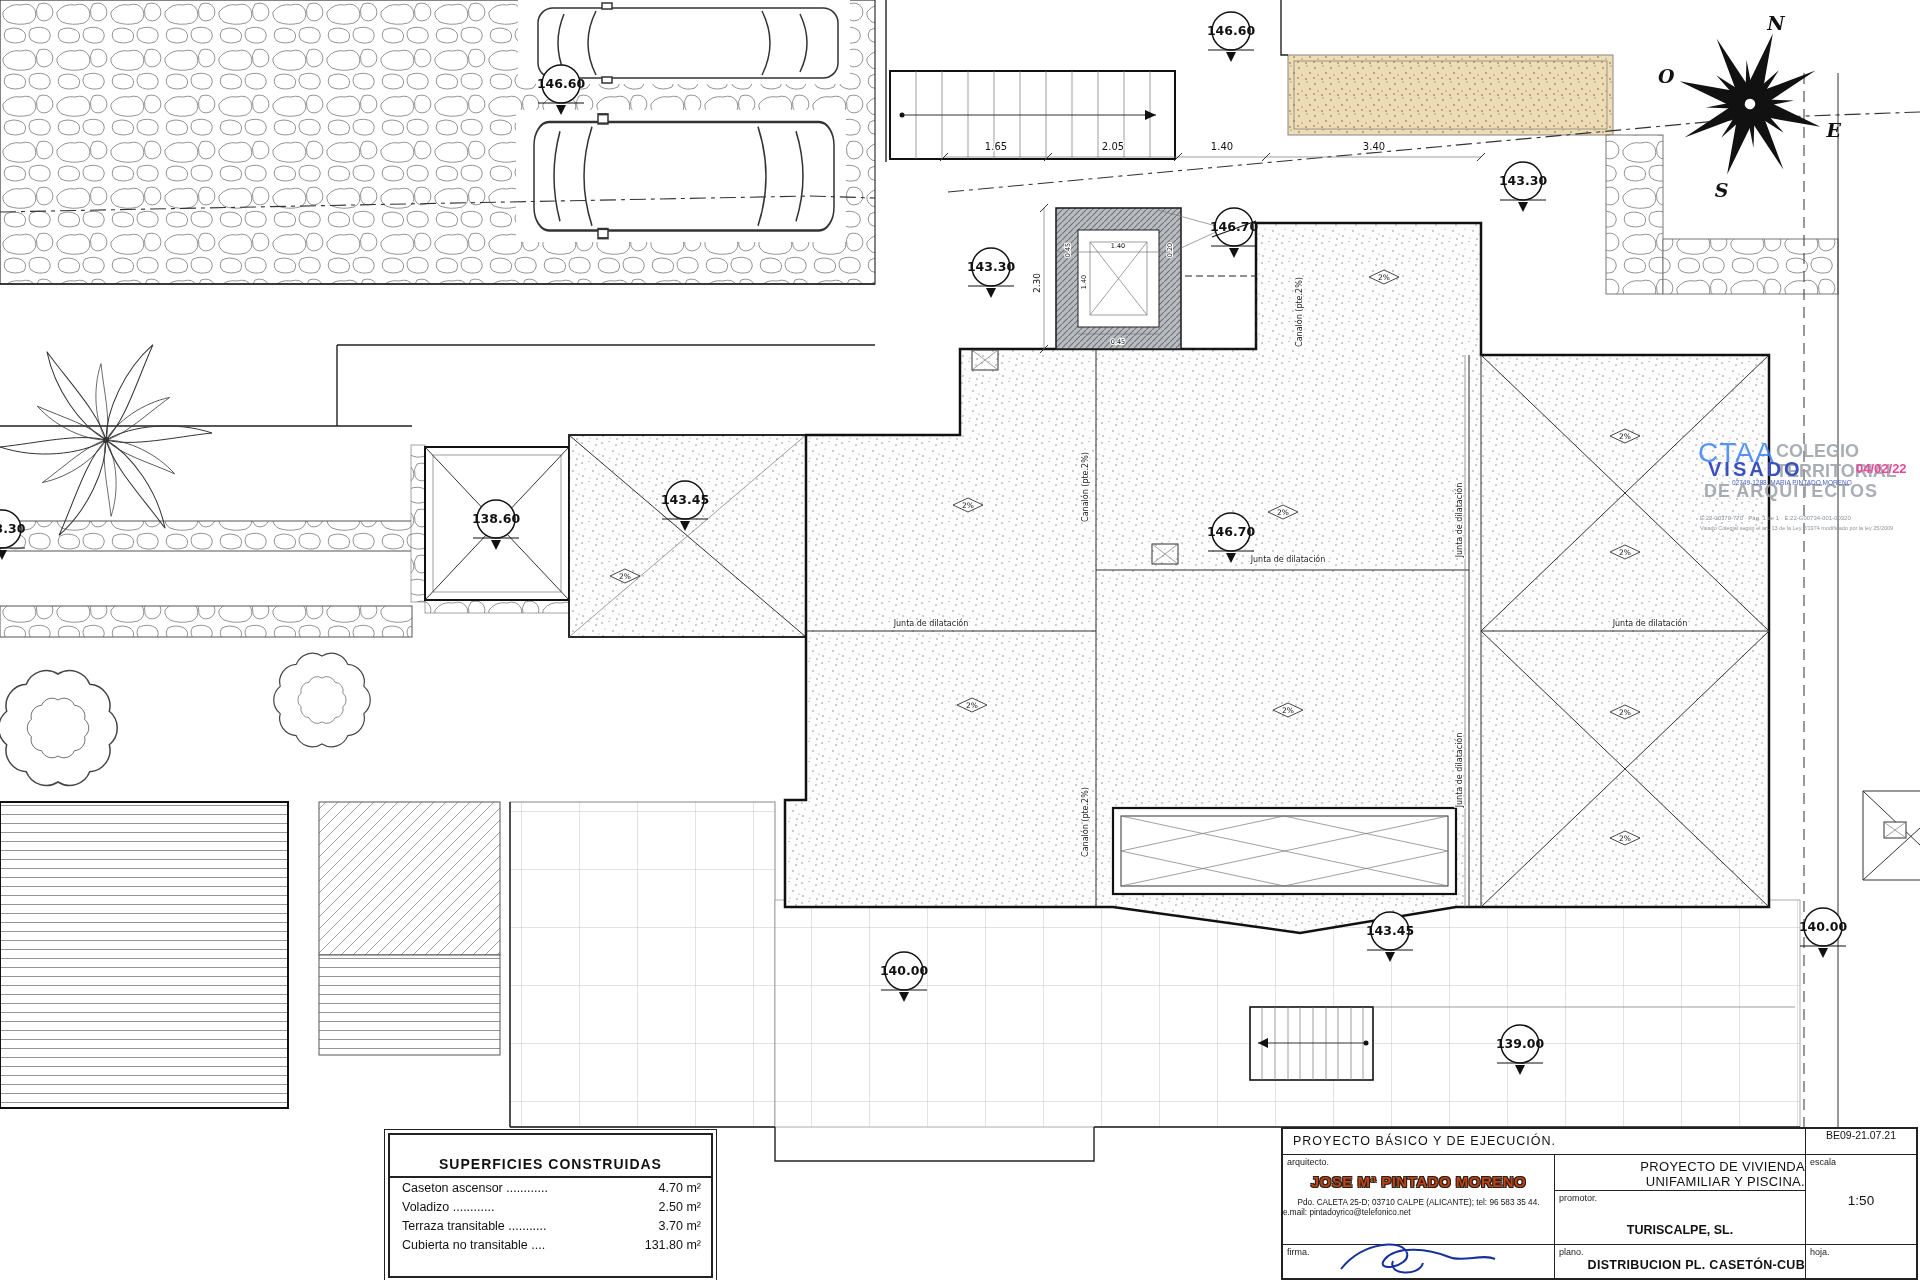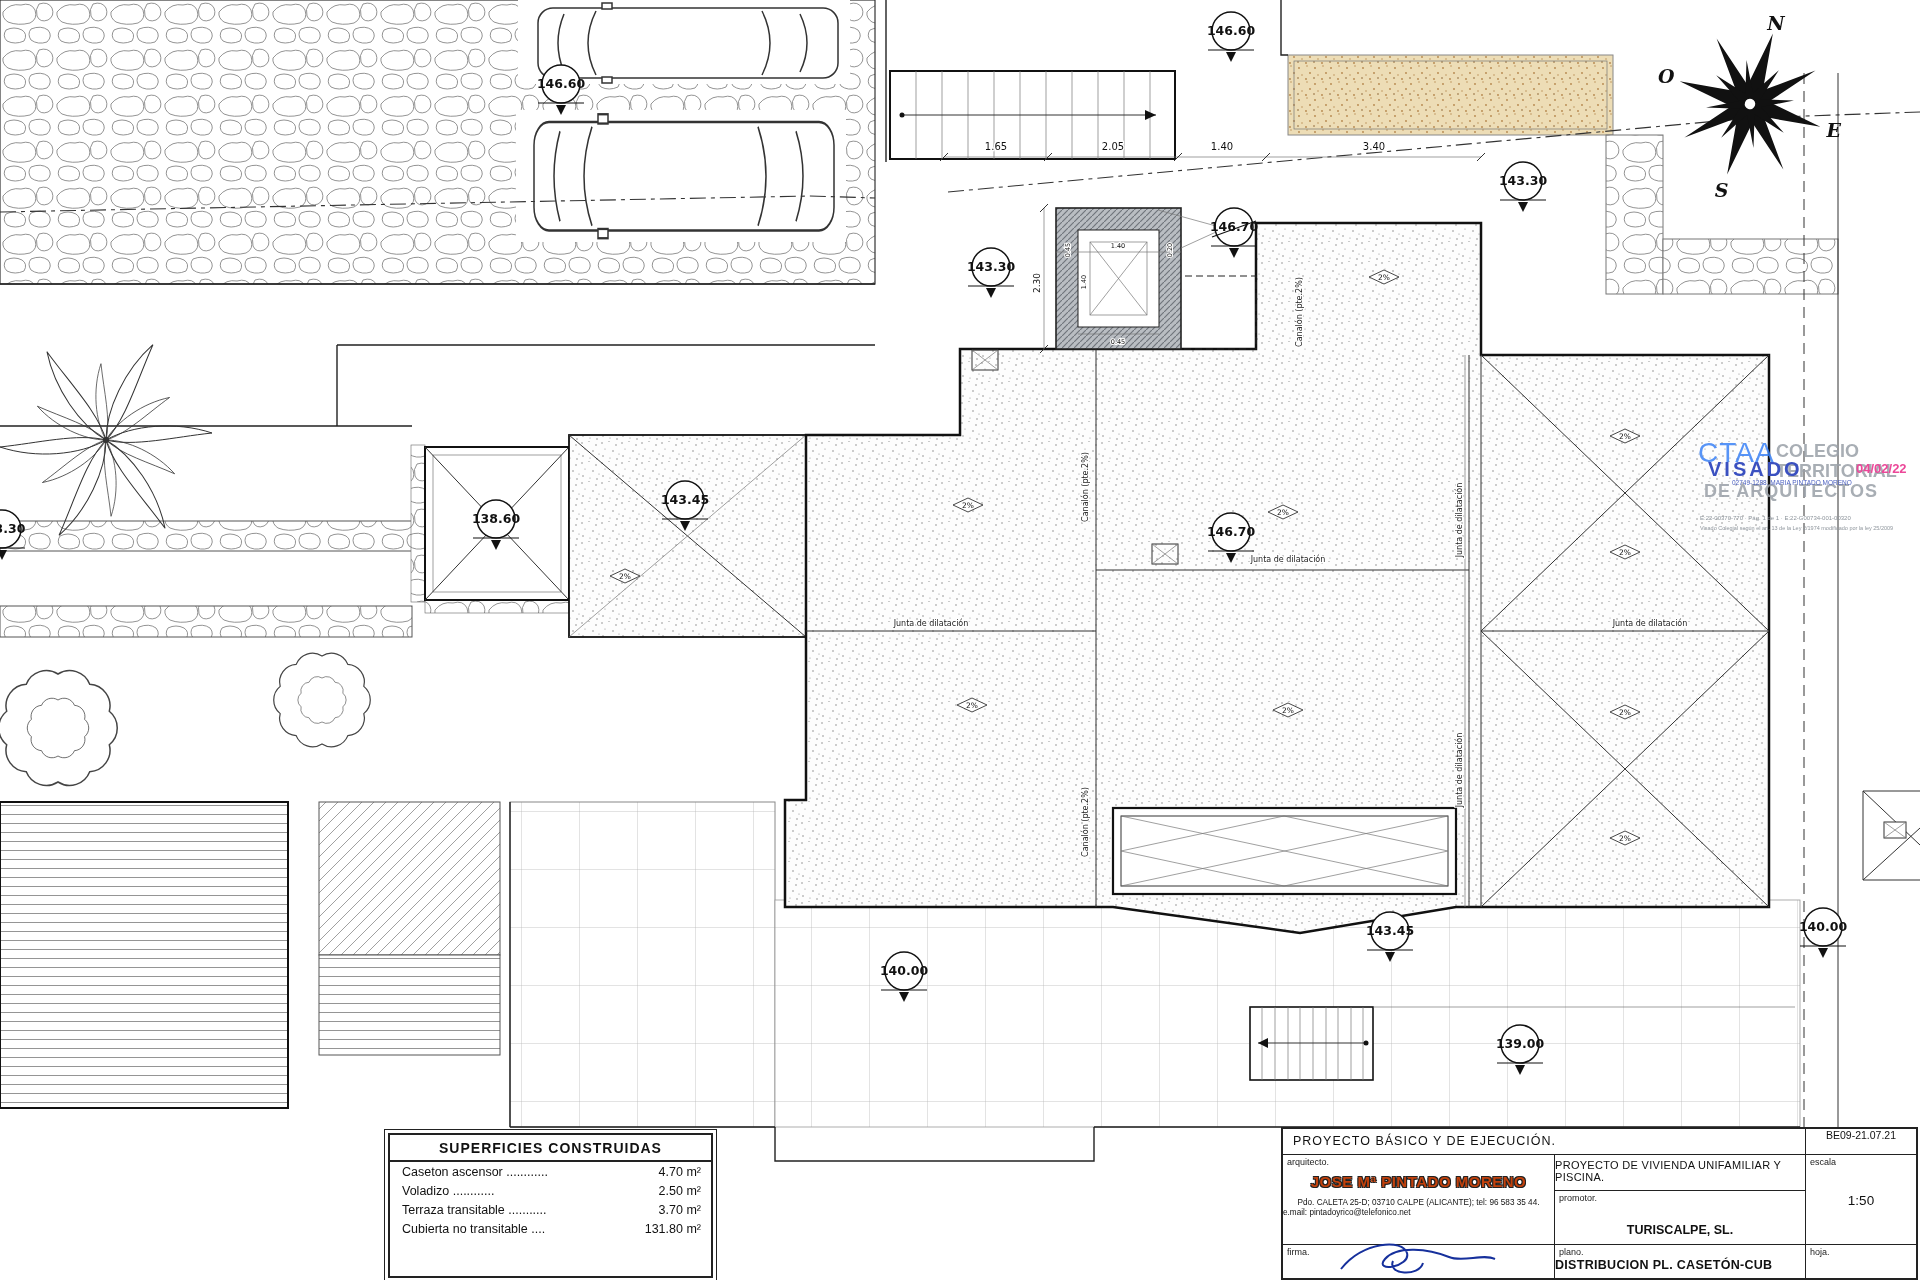--- a/index.html
+++ b/index.html
@@ -38,21 +38,21 @@
   .st-l3{left:6px;top:44px;font-size:18px;letter-spacing:1px}
   .st-visado{left:10px;top:21px;font-size:20px;font-weight:700;color:#3a50c0;letter-spacing:3px;z-index:2}
   .st-date{left:158px;top:24px;font-size:13px;font-weight:700;color:#ec4899;z-index:2}
   .st-ref{left:34px;top:42px;font-size:6.5px;color:#4a5fc0;z-index:2}
   .st-s1{left:2px;top:78px;font-size:6px;color:#8e959c}
   .st-s2{left:2px;top:88px;font-size:5.5px;color:#8e959c}
 
   
   #areas{position:absolute;left:388px;top:1133px;width:325px;height:145px;border:2.5px solid #222;
          outline:1px solid #222;outline-offset:3px;background:#fff;box-sizing:border-box}
-  .at-title{text-align:center;font-weight:700;font-size:14px;letter-spacing:1px;padding:5px 0 4px;border-bottom:2px solid #222}
+  .at-title{text-align:center;font-weight:700;font-size:14px;letter-spacing:1px;padding:21px 0 4px;border-bottom:2px solid #222}
   .at-row{display:flex;justify-content:space-between;font-size:12.5px;padding:3px 10px 2px 12px}
   .at-l{white-space:nowrap}
   .at-v{white-space:nowrap}
 
   
   #tblock{position:absolute;left:1281px;top:1127px;width:637px;height:153px;border:2px solid #222;
           background:#fff;box-sizing:border-box;font-size:11px}
   .tb-r1{display:flex;height:26px;border-bottom:1.5px solid #222;box-sizing:border-box}
   .tb-r1a{flex:1;padding:5px 0 0 10px;font-size:12.5px;letter-spacing:1px}
   .tb-r1b{width:110px;border-left:1.5px solid #222;text-align:center;padding-top:0;font-size:10.5px}
@@ -62,25 +62,25 @@
   .tb-c3{flex:1;position:relative;box-sizing:border-box}
   .tb-lab{font-size:9px;color:#222;padding:2px 0 0 4px}
   .c1main{height:90px;border-bottom:1.2px solid #222;box-sizing:border-box}
   .tb-name{text-align:center;font-size:15px;font-weight:700;letter-spacing:.5px;margin-top:6px;color:#c2410c;
            text-shadow:-1px -1px 0 #222,1px -1px 0 #222,-1px 1px 0 #222,1px 1px 0 #222}
   .tb-addr{text-align:center;font-size:8.2px;margin-top:8px}
   .tb-mail{text-align:left;font-size:8.2px;margin-top:1px}
   .c1firma{height:33px;position:relative}
   .c1firma svg{position:absolute;left:50px;top:-8px}
   .c2a{height:36px;border-bottom:1.2px solid #222;box-sizing:border-box}
-  .tb-desc{text-align:left;font-size:11px;padding-top:4px;letter-spacing:.3px}
+  .tb-desc{text-align:right;font-size:13px;padding-top:4px;letter-spacing:.3px}
   .c2b{height:54px;border-bottom:1.2px solid #222;box-sizing:border-box}
   .tb-prom{text-align:center;font-size:12.5px;font-weight:700;margin-top:20px}
   .c2c{height:33px}
-  .tb-plano{text-align:left;font-size:12.5px;font-weight:700;margin-top:1px;letter-spacing:.3px}
+  .tb-plano{text-align:right;font-size:12.5px;font-weight:700;margin-top:1px;letter-spacing:.3px}
   .c3a{height:90px;border-bottom:1.2px solid #222;box-sizing:border-box}
   .tb-esc{text-align:center;font-size:13.5px;margin-top:26px}
   .c3b{height:33px}
 </style>
 </head>
 <body>
 
 <div id="page">
 <svg id="plan" width="1920" height="1280" viewBox="0 0 1920 1280">
   <defs>

